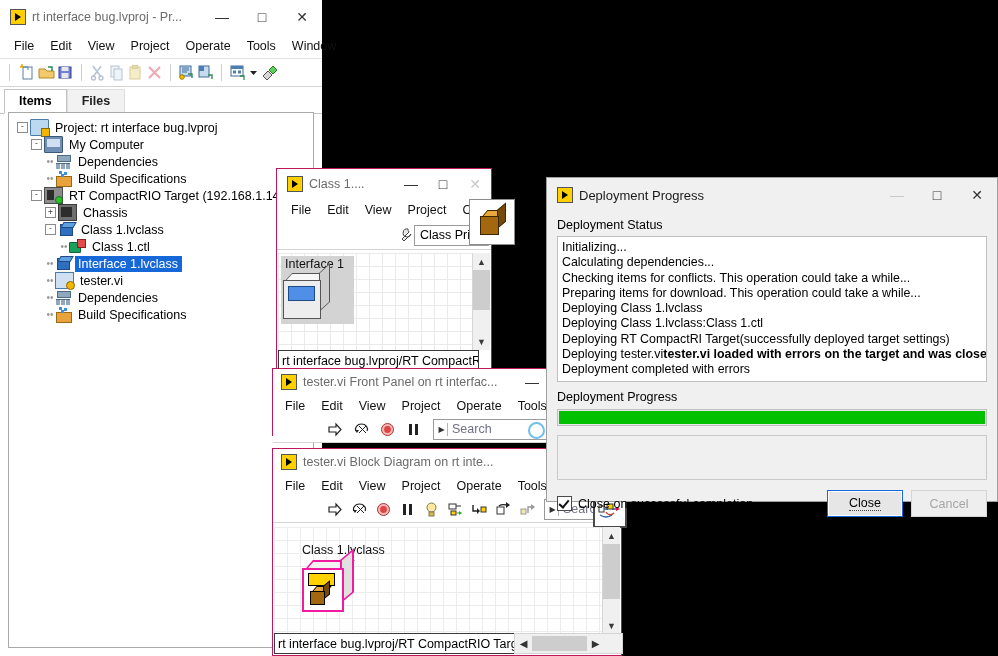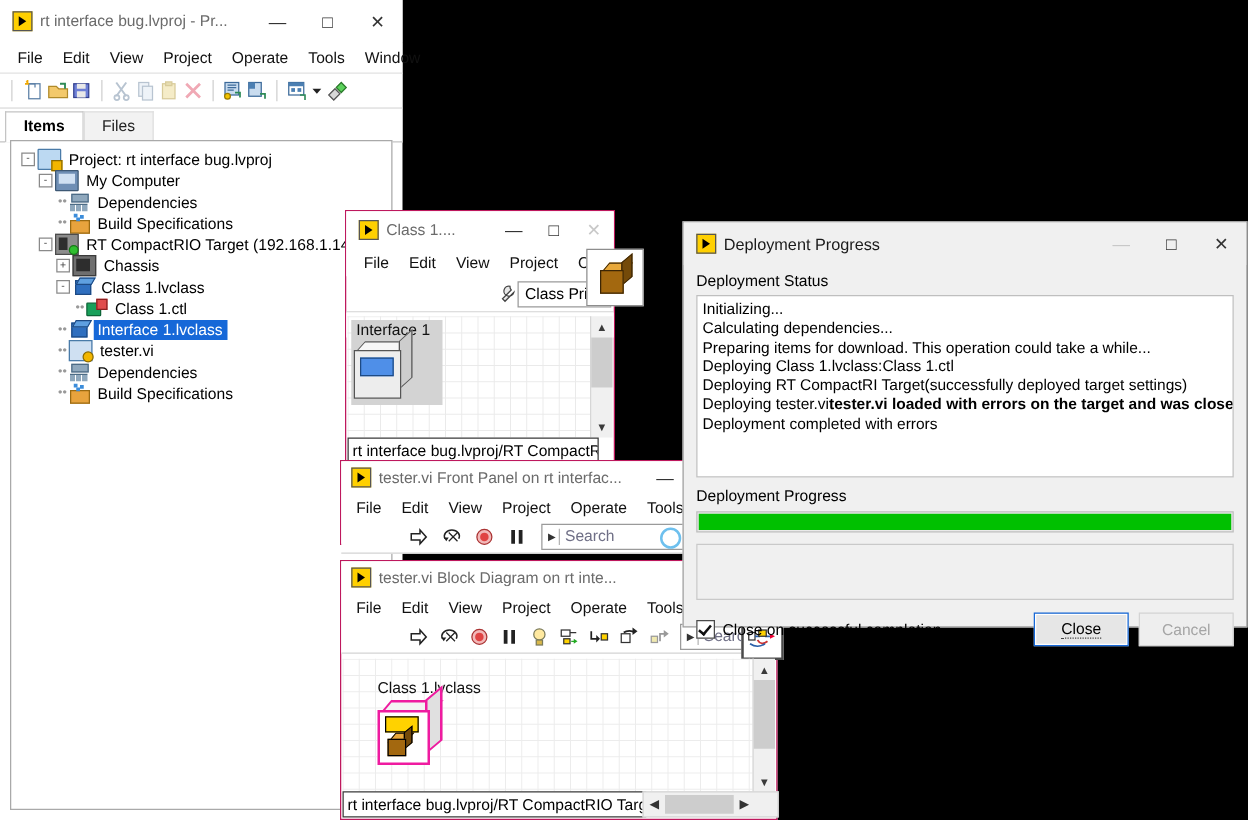--- a/index.html
+++ b/index.html
@@ -19,21 +19,21 @@
   .menubar{display:flex;height:24px;align-items:center;font-size:12.5px;padding-left:6px;background:#fff;}
   .menubar span{padding:2px 8px;color:#111;white-space:nowrap;}
   .toolbar{height:27px;border-top:1px solid #e2e2e2;border-bottom:1px solid #d4d4d4;
            background:#fff;display:flex;align-items:center;padding-left:4px;gap:2px;}
   .sep{width:1px;height:17px;background:#cfcfcf;margin:0 5px;}
 
   
   #projwin{left:0;top:0;width:322px;height:656px;border:none;}
   .tabsrow{height:26px;background:#fff;display:flex;align-items:flex-end;
            border-bottom:1px solid #c4c4c4;padding-left:4px;}
-  .tab{padding:4px 14px 5px 14px;font-size:12.5px;background:#fff;border:1px solid transparent;}
+  .tab{padding:4px 14px 5px 14px;font-size:12.5px;background:#fff;border:1px solid transparent;font-weight:bold;}
   .tab.active{border:1px solid #c4c4c4;border-bottom:1px solid #fff;margin-bottom:-1px;font-weight:bold;}
   .tab.inactive{background:#f2f2f2;border:1px solid #dedede;border-bottom:none;color:#222;}
   .treebox{position:absolute;left:8px;top:112px;right:8px;bottom:8px;border:1px solid #a9a9a9;background:#fff;
            overflow:hidden;}
   .trow{display:flex;align-items:center;height:17px;position:relative;white-space:nowrap;font-size:12.5px;}
   .trow .lbl{padding-left:3px;}
   .trow .lbl.sel{background:#1668d8;color:#fff;padding:1px 4px 1px 3px;}
   .exp{width:9px;height:9px;border:1px solid #8a8a8a;background:#fff;font-size:8px;line-height:7px;
        text-align:center;color:#444;flex:none;margin-right:2px;font-family:"DejaVu Sans Mono",monospace;}
   .dots{width:10px;flex:none;color:#999;text-align:center;font-size:10px;}
@@ -566,21 +566,23 @@
       <div class="wbtn">✕</div>
     </div>
   </div>
 
   <div class="dsec">Deployment Status</div>
 
   <div class="logbox">
 
   <div class="logline">Initializing...</div>
       <div class="logline">Calculating dependencies...</div>
+      <div class="logline">Checking items for conflicts. This operation could take a while...</div>
       <div class="logline">Preparing items for download. This operation could take a while...</div>
+      <div class="logline">Deploying Class 1.lvclass</div>
       <div class="logline">Deploying Class 1.lvclass:Class 1.ctl</div>
       <div class="logline">Deploying RT CompactRI Target(successfully deployed target settings)</div>
       <div class="logline"><span>Deploying tester.vi</span><b>tester.vi loaded with errors on the target and was closed.</b></div>
       <div class="logline">Deployment completed with errors</div>
     </div>
 
   <div class="dsec" style="padding:8px 0 3px 10px">Deployment Progress</div>
 
   <div class="pbar">
     <div class="pfill" style="width: 100%; background: rgb(0, 192, 0);"></div>

